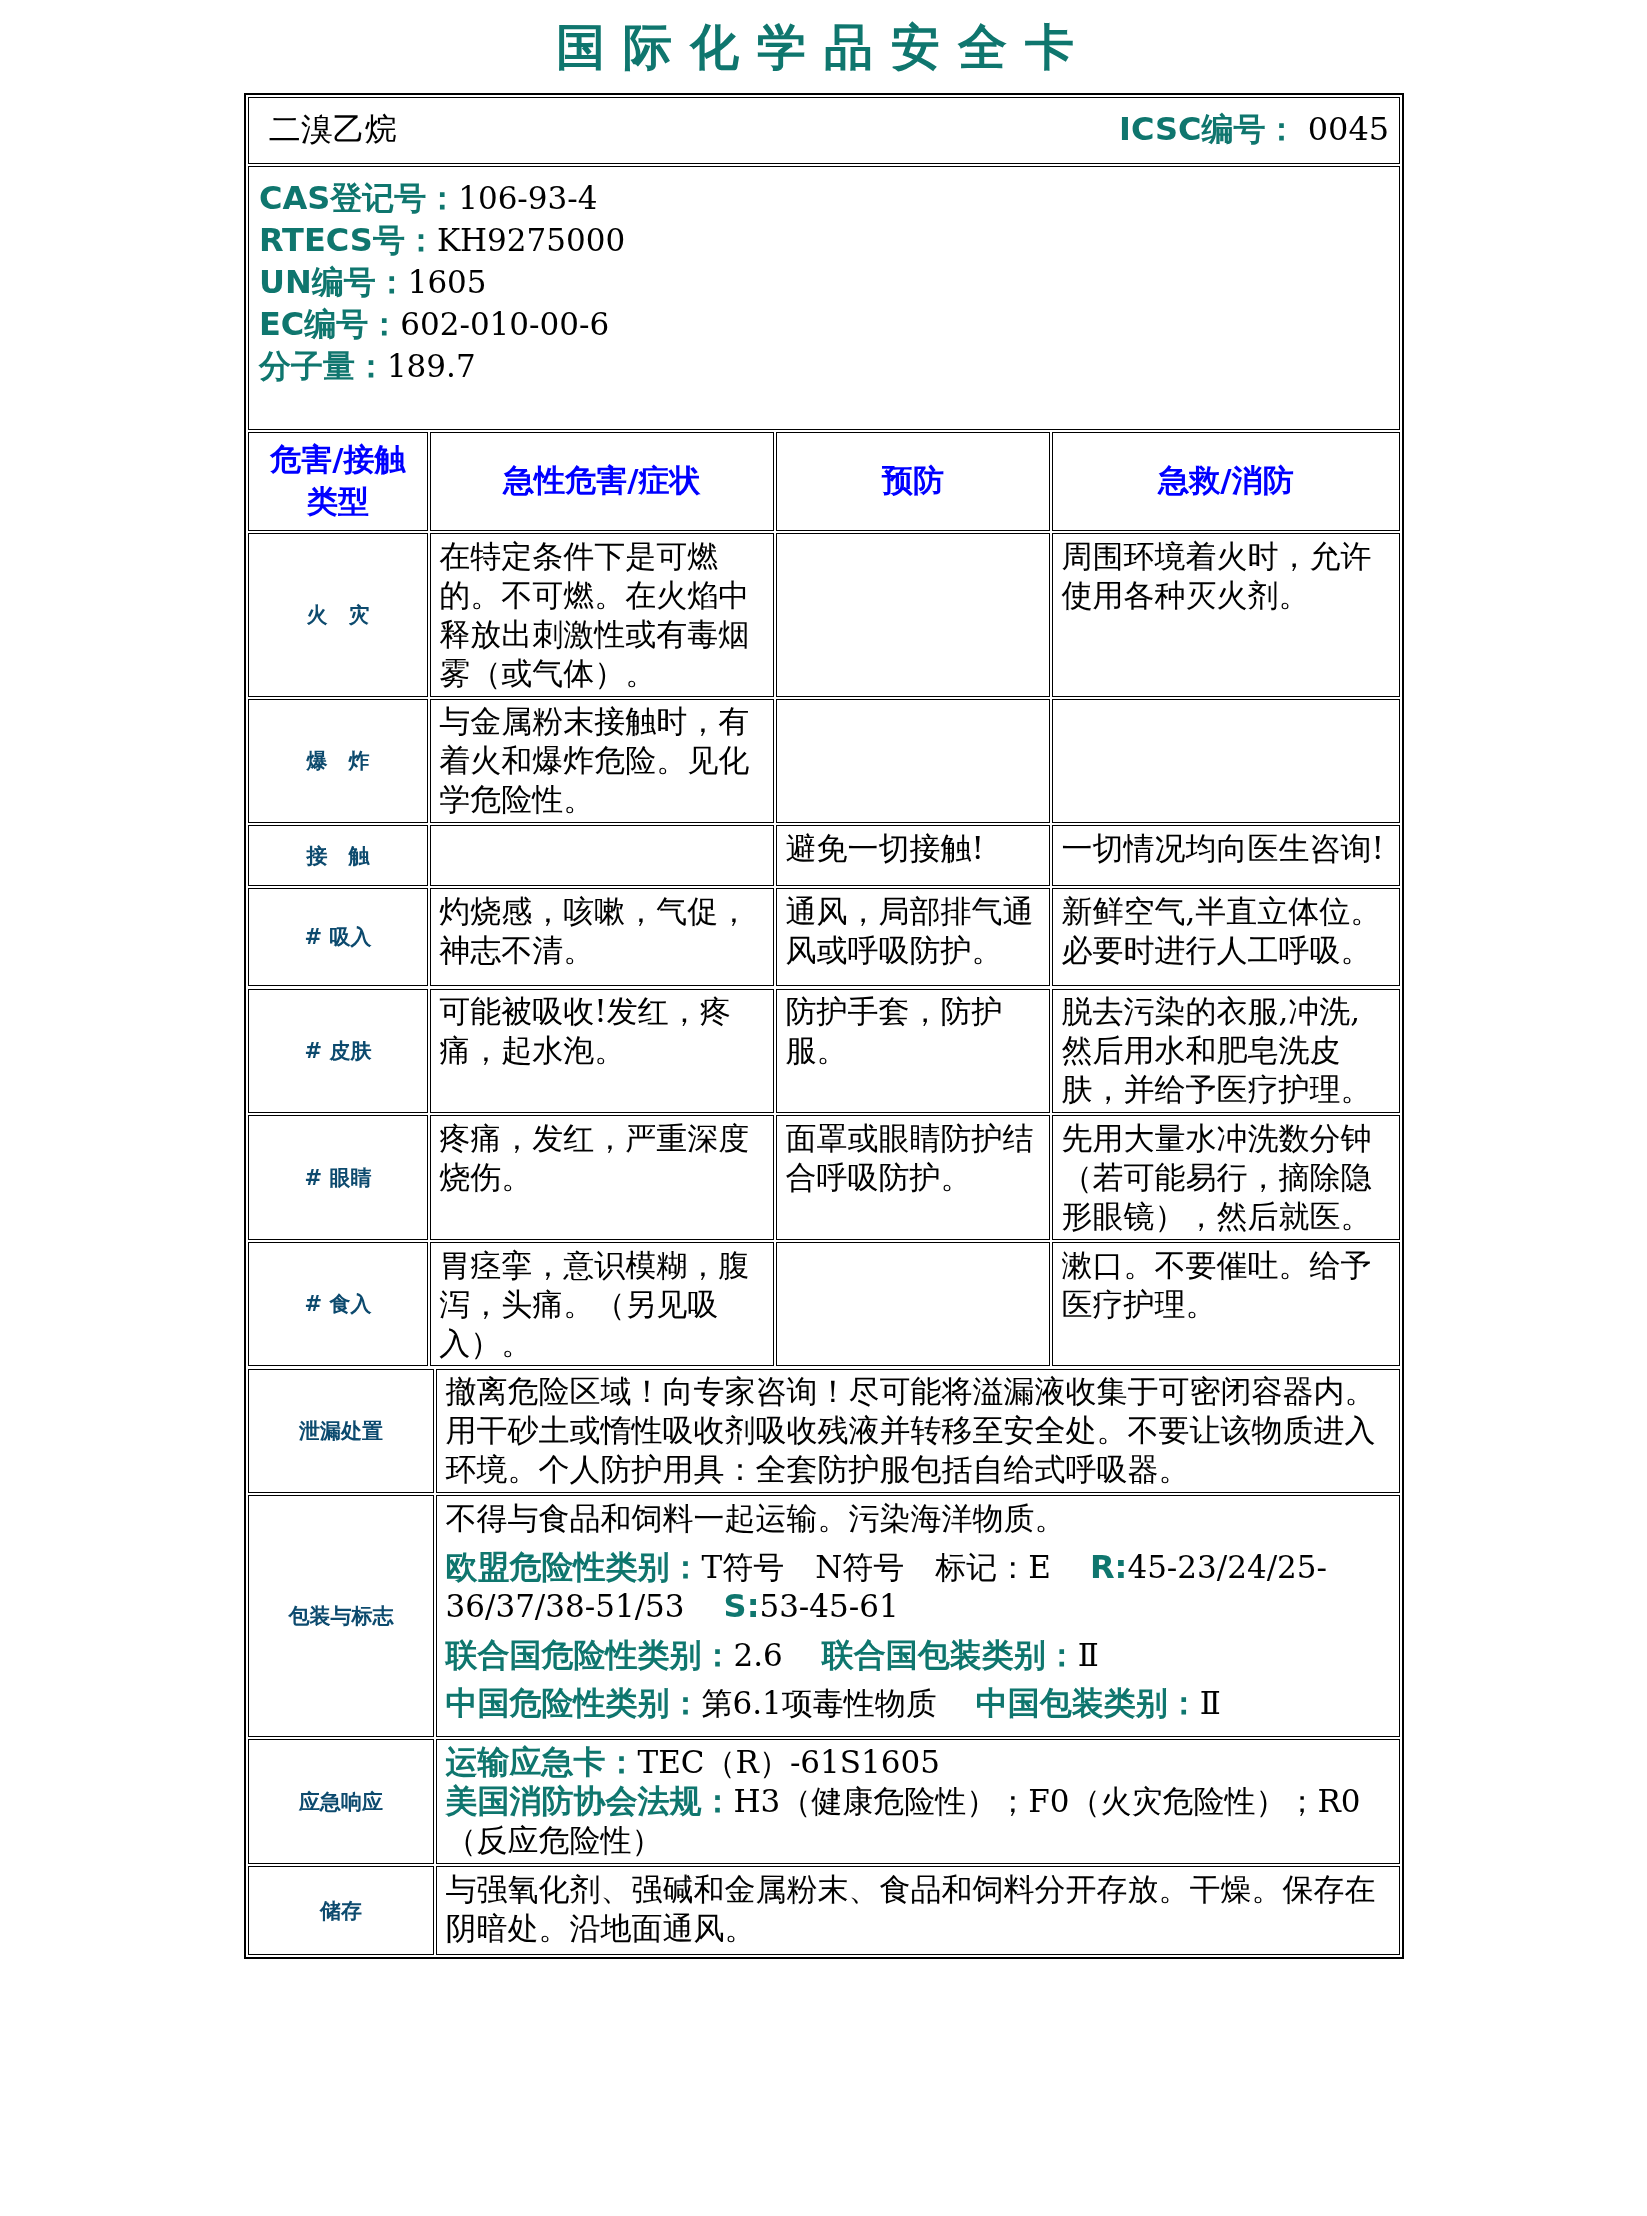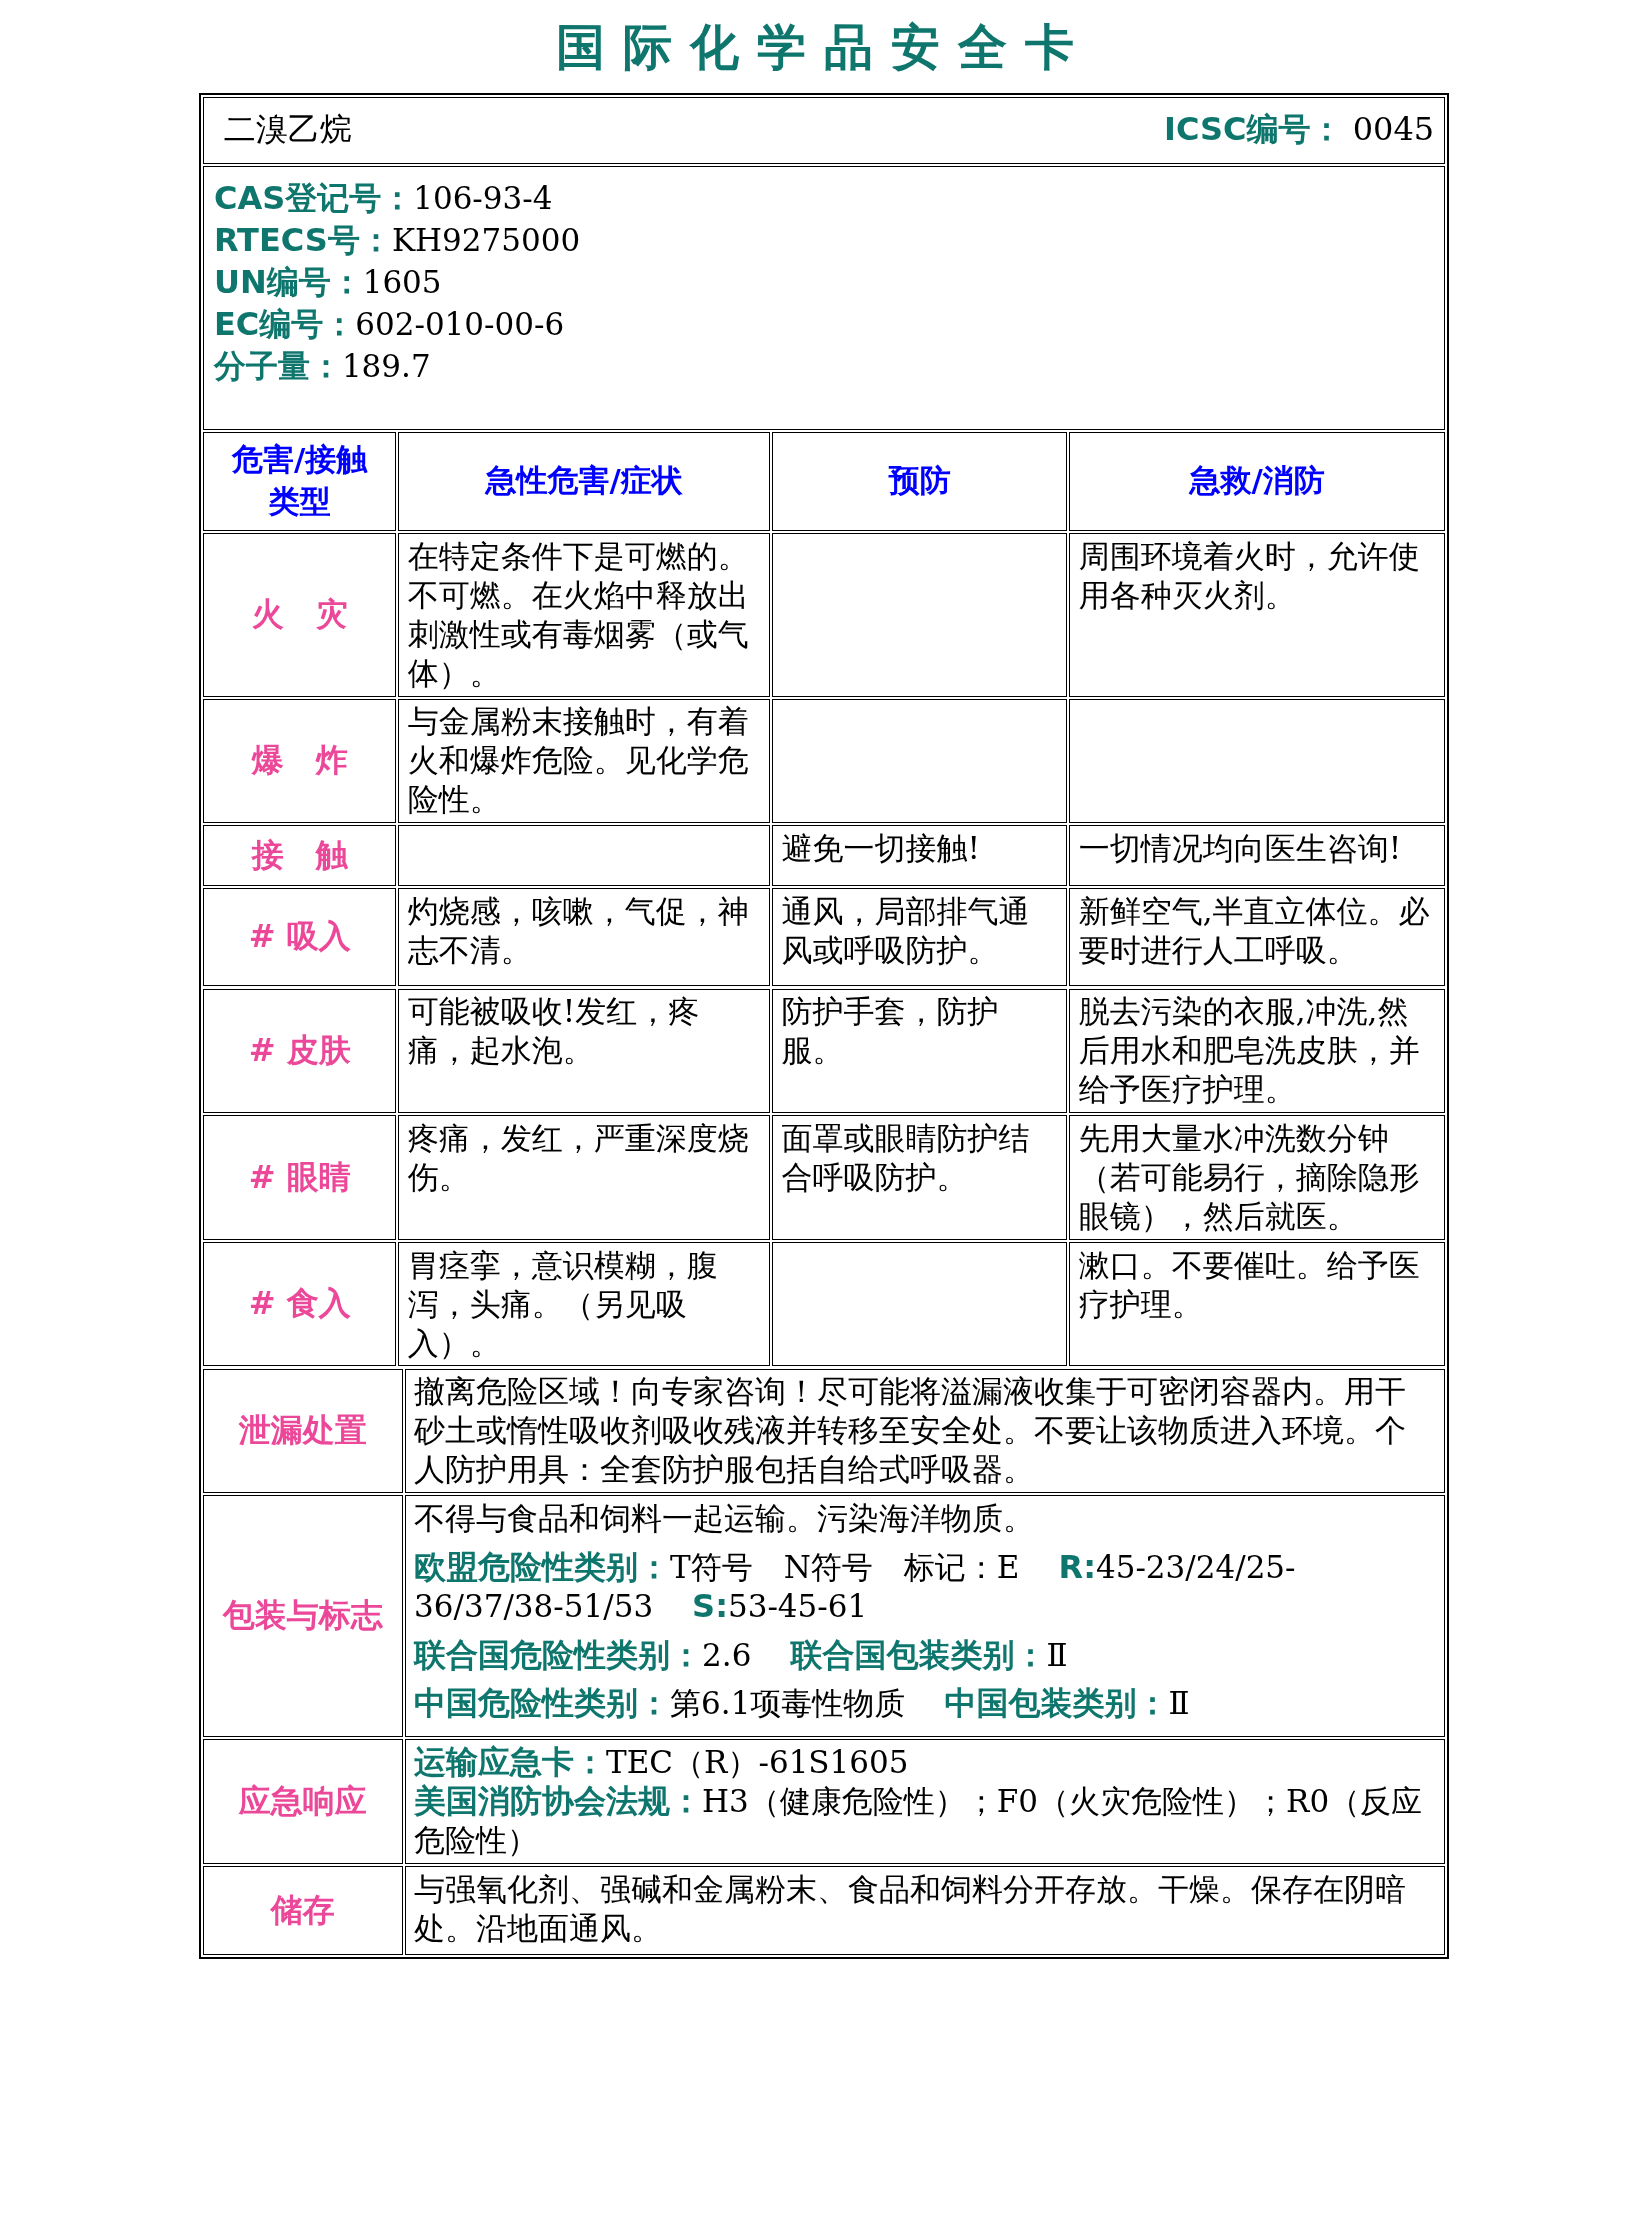--- a/index.html
+++ b/index.html
@@ -8,34 +8,34 @@
          font-family: "DejaVu Serif", "Liberation Serif", serif; color: #000; }
 
   .page-title {
     margin-top: 15.4px; text-align: center;
     font-family: "DejaVu Serif", "Liberation Serif", serif;
     font-weight: bold; font-size: 49px; letter-spacing: 18px;
     color: #0f766e; white-space: nowrap;
   }
 
   .card {
-    width: 1250px; margin: 11.2px auto 0 auto;
+    width: 1160px; margin: 11.2px auto 0 auto;
     border: 2.8px solid #000; padding: 2.1px;
     display: flex; flex-direction: column; gap: 2.1px;
     background: #fff;
   }
 
   .hrow { display: flex; gap: 2.1px; }
   .cell { border: 1.4px solid #000; background: #fff; padding: 2.8px 8.4px; }
 
   
   .c-label   { flex: 265 0 0; display: flex; align-items: center; justify-content: center;
                text-align: center;
                font-family: "DejaVu Sans", "Liberation Sans", sans-serif;
-               font-weight: bold; font-size: 32px; color: #ec4899; }
+               font-weight: bold; font-size: 21px; color: #0c4a6e; }
   .c-sympt   { flex: 536 0 0; }
   .c-prev    { flex: 420 0 0; }
   .c-aid     { flex: 542 0 0; }
   .c-wide    { flex: 1498 0 0; }
   .c-full    { flex: 1 1 auto; }
 
   .body-text { font-size: 31px; line-height: 39px; }
 
   .blue-label {
     font-family: "DejaVu Sans", "Liberation Sans", sans-serif;

